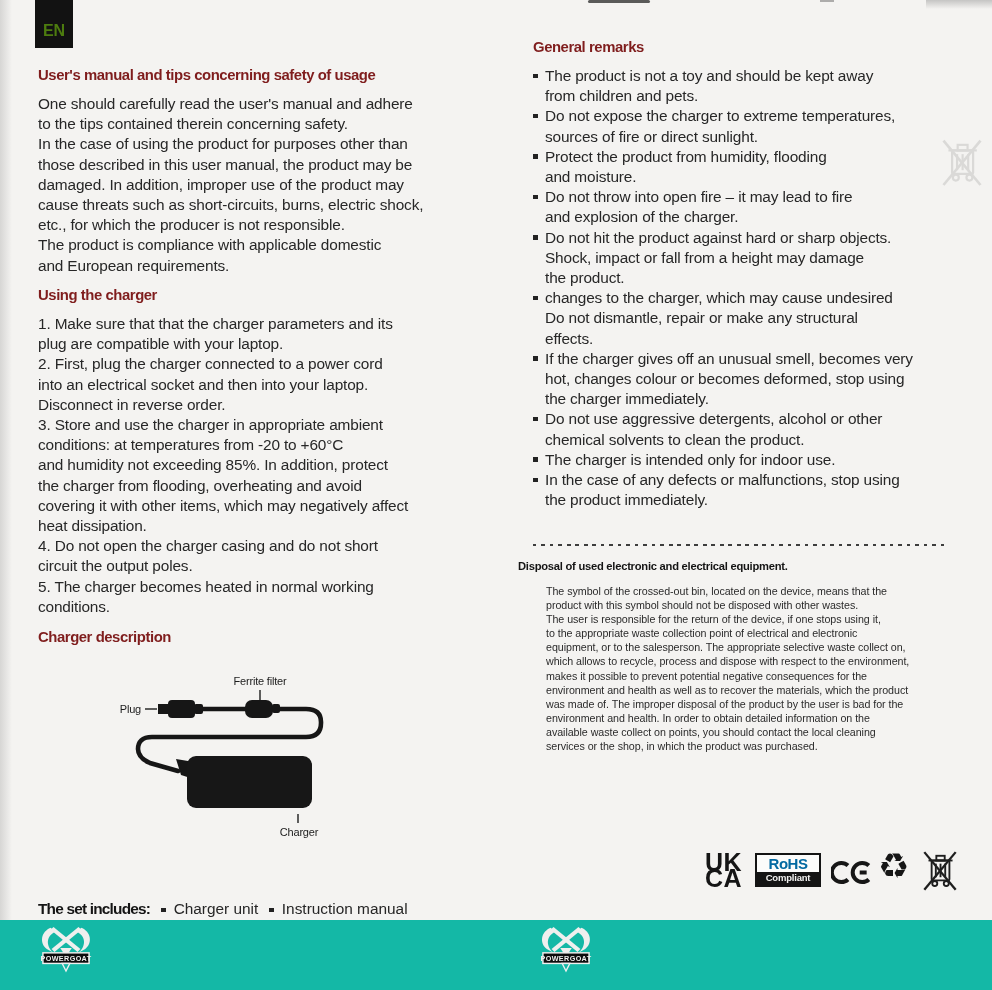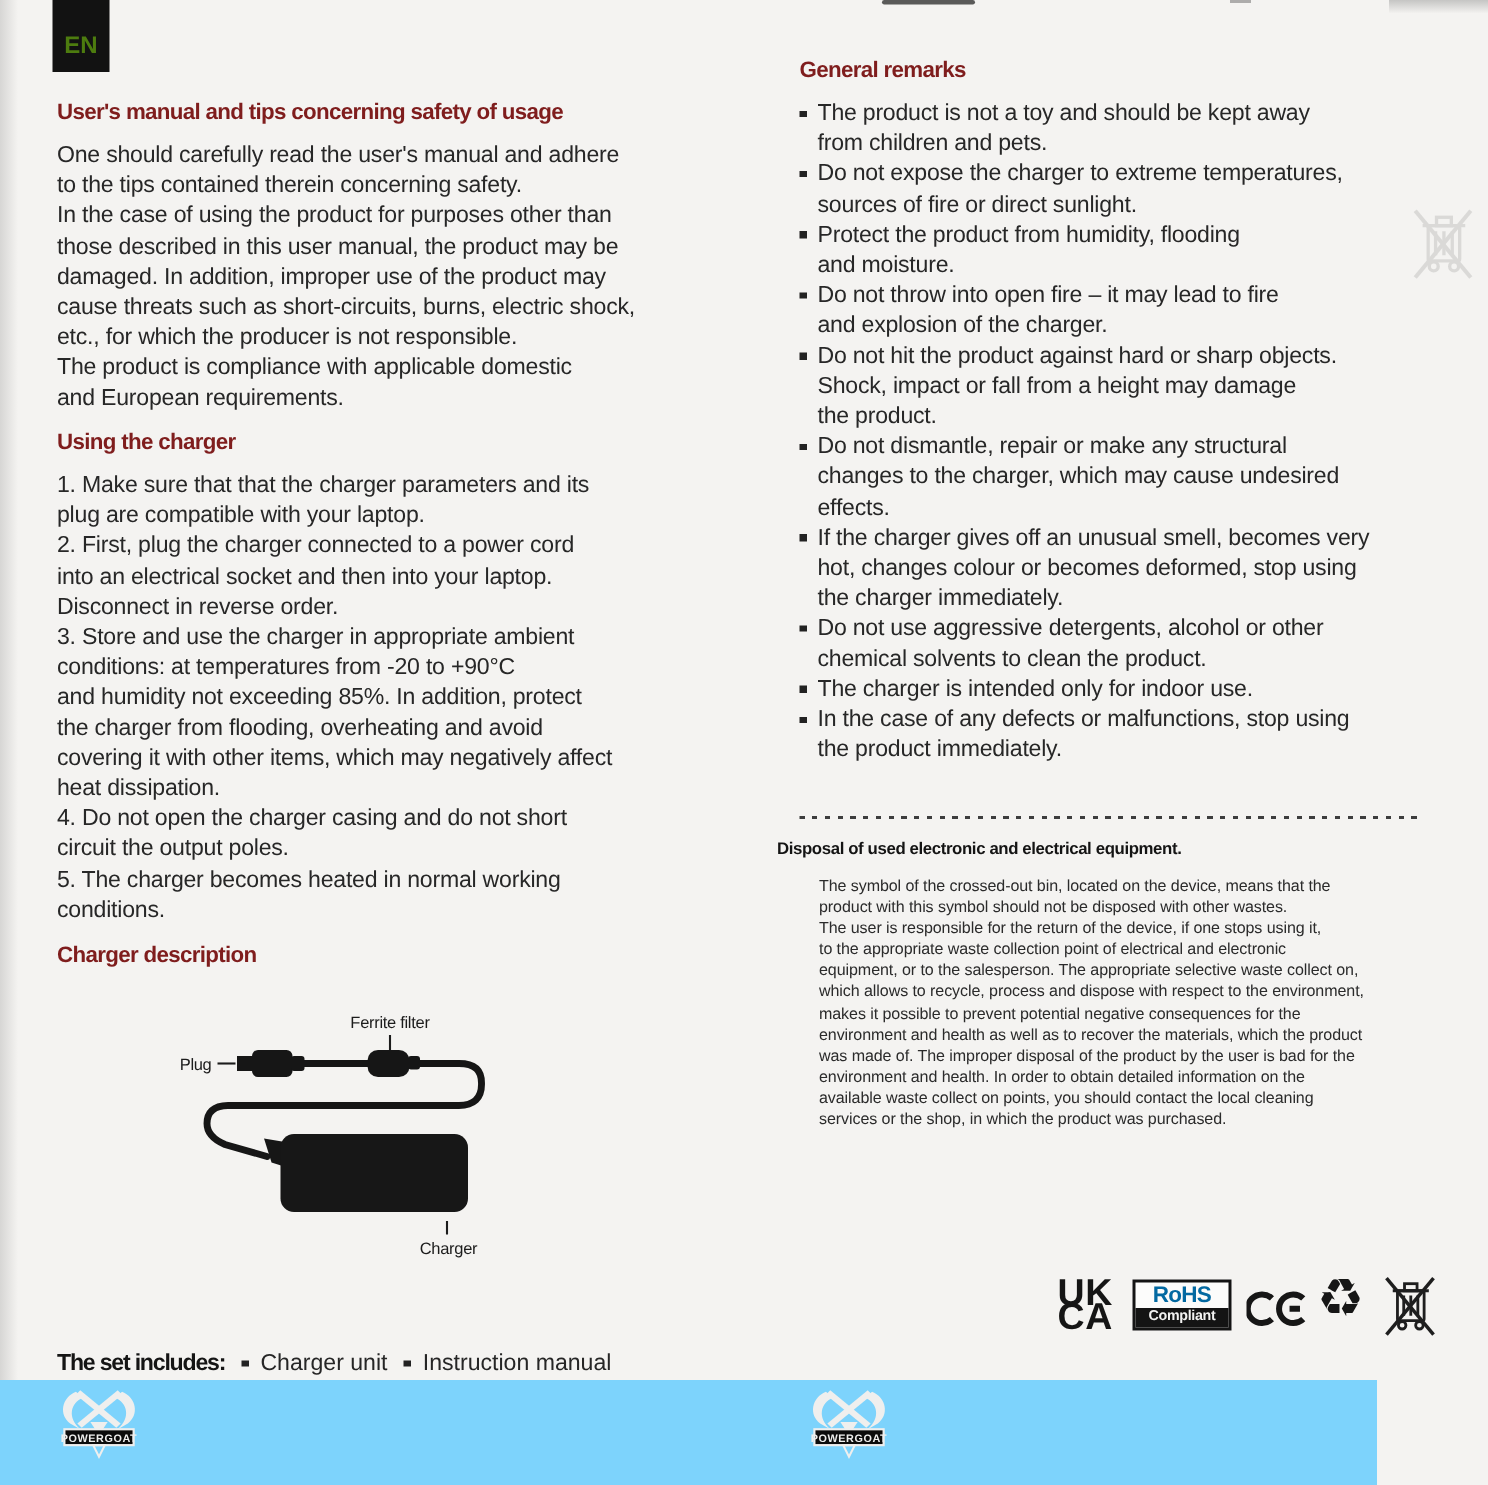--- a/index.html
+++ b/index.html
@@ -40,21 +40,21 @@
   .ukca { left:705px; top:854px; font-weight:bold; color:#151515;
     font-size:25px; line-height:16px; letter-spacing:0.5px; text-align:center; }
   .rohs { left:755px; top:853px; width:62px; border:2.5px solid #141414; background:#fcfcfb; text-align:center; }
   .rohs-top { font-weight:bold; font-size:15px; line-height:17px; letter-spacing:-0.5px; color:#0369a1; }
   .rohs-bottom { background:#141414; color:#f2f2f1; font-weight:bold; font-size:9.5px; line-height:12.5px; letter-spacing:-0.2px; }
   .ce { left:831px; top:858px; }
   .recycle { left:878px; top:846px; font-size:35px; line-height:40px; color:#161616; }
   .weee { left:921px; top:849px; }
   .weee-faint { left:941px; top:136px; opacity:0.13; }
 
-  .bottom-bar { left:0; top:920px; width:918px; height:70px; background:#7dd3fc; }
+  .bottom-bar { left:0; top:920px; width:992px; height:70px; background:#14b8a6; }
   .pg-logo { position:absolute; top:4px; }
 
   .diagram-label { font-size:11px; fill:#1c1c1c; letter-spacing:-0.2px; }
 </style>
 </head>
 <body>
 
 <div class="page">
 
   <div class="abs edge-left"></div>
@@ -80,21 +80,21 @@
     </div>
 
   <div class="abs h" style="left:38px; top:286px;">Using the charger</div>
   <div class="abs" style="left:38px; top:314px;">
       <div class="tline">1. Make sure that that the charger parameters and its</div>
       <div class="tline">plug are compatible with your laptop.</div>
       <div class="tline">2. First, plug the charger connected to a power cord</div>
       <div class="tline">into an electrical socket and then into your laptop.</div>
       <div class="tline">Disconnect in reverse order.</div>
       <div class="tline">3. Store and use the charger in appropriate ambient</div>
-      <div class="tline">conditions: at temperatures from -20 to +90°C</div>
+      <div class="tline">conditions: at temperatures from -20 to +60°C</div>
       <div class="tline">and humidity not exceeding 85%. In addition, protect</div>
       <div class="tline">the charger from flooding, overheating and avoid</div>
       <div class="tline">covering it with other items, which may negatively affect</div>
       <div class="tline">heat dissipation.</div>
       <div class="tline">4. Do not open the charger casing and do not short</div>
       <div class="tline">circuit the output poles.</div>
       <div class="tline">5. The charger becomes heated in normal working</div>
       <div class="tline">conditions.</div>
     </div>
 
@@ -150,22 +150,22 @@
         <div class="tline">and explosion of the charger.</div>
       </div>
       <div class="bullet-item">
         <span class="bsq"></span>
         <div class="tline">Do not hit the product against hard or sharp objects.</div>
         <div class="tline">Shock, impact or fall from a height may damage</div>
         <div class="tline">the product.</div>
       </div>
       <div class="bullet-item">
         <span class="bsq"></span>
+        <div class="tline">changes to the charger, which may cause undesired</div>
         <div class="tline">Do not dismantle, repair or make any structural</div>
-        <div class="tline">changes to the charger, which may cause undesired</div>
         <div class="tline">effects.</div>
       </div>
       <div class="bullet-item">
         <span class="bsq"></span>
         <div class="tline">If the charger gives off an unusual smell, becomes very</div>
         <div class="tline">hot, changes colour or becomes deformed, stop using</div>
         <div class="tline">the charger immediately.</div>
       </div>
       <div class="bullet-item">
         <span class="bsq"></span>

